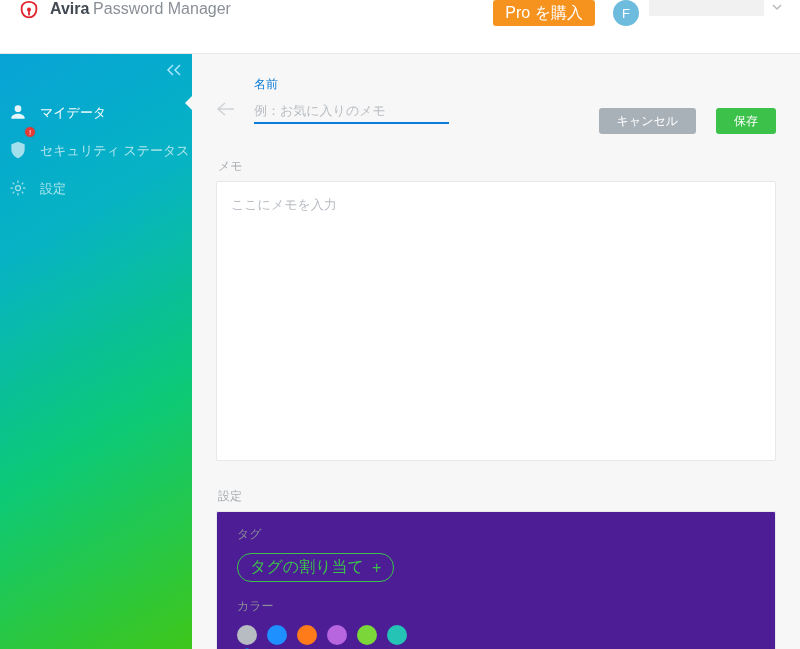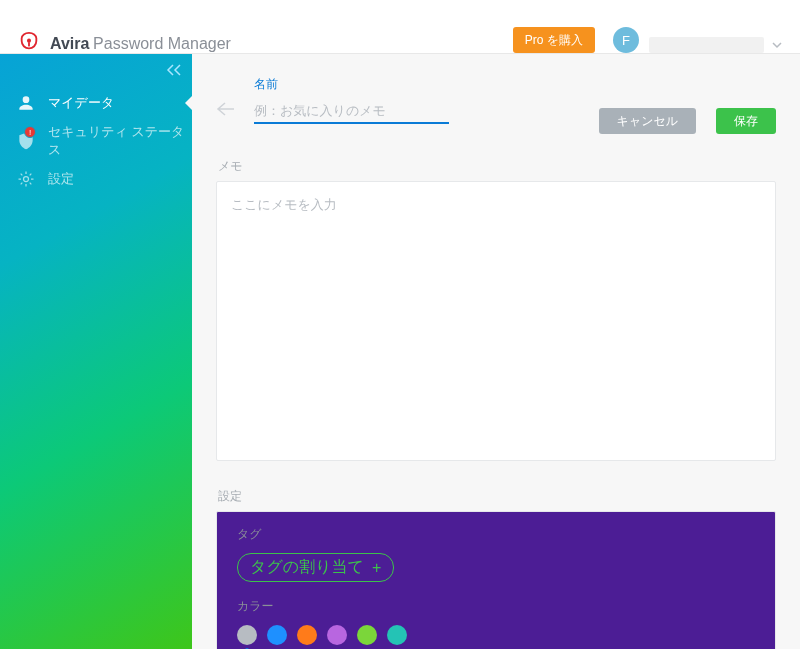--- a/index.html
+++ b/index.html
@@ -1,34 +1,34 @@
 <!DOCTYPE html>
 <html><head>
 <meta charset="utf-8">
 <style>
   *{box-sizing:border-box;margin:0;padding:0;font-family:"Segoe UI",Arial,sans-serif}
   body{width:800px;height:649px;overflow:hidden;background:#fff;font-size:13px;color:#6c7680}
   
-  .header{height:54px;display:flex;align-items:flex-end;padding:0 18px;border-bottom:1px solid #e8e8e8}
+  .header{height:54px;display:flex;align-items:flex-start;padding:0 18px;border-bottom:1px solid #e8e8e8}
   .logo-icon{width:22px;height:22px;margin-right:10px;flex:0 0 auto}
   .brand{color:#424953}
   .brand-strong{font-weight:600;font-size:16px;color:#424953}
   .brand-light{font-weight:300;font-size:16px;color:#8a8f97}
   .hspace{flex:1}
-  .buy-pro{background:#f6921e;color:#fff;border:none;border-radius:3px;height:26px;padding:0 12px;font-size:12px;cursor:pointer}
+  .buy-pro{background:#f6921e;color:#fff;border:none;border-radius:3px;height:26px;padding:0 12px;font-size:16px;cursor:pointer}
   .avatar{width:26px;height:26px;border-radius:50%;background:#6ebcdd;color:#fff;margin:0 10px 0 18px;display:flex;align-items:center;justify-content:center;font-size:13px}
   .user-bar{width:115px;height:16px;background:#f1f1f1;border-radius:2px}
   .chev{margin-left:8px;color:#b7bcc2}
   
   .body{display:flex;height:595px}
   
   .sidebar{width:192px;background:linear-gradient(150deg,#07a3d6 0%,#06b3c3 30%,#0cc978 62%,#3ec61a 100%);position:relative;color:#d7f4ff}
   .collapse{position:absolute;top:8px;right:10px;color:#a9e6ff;font-size:16px;cursor:pointer}
   .nav{padding-top:30px}
-  .nav-item{height:38px;display:flex;align-items:center;padding-left:16px;position:relative;cursor:pointer;font-size:13px}
+  .nav-item{height:38px;display:flex;align-items:flex-end;padding-left:8px;position:relative;cursor:pointer;font-size:13px}
   .nav-item.active{color:#fff}
   .nav-item.active::after{content:"";position:absolute;right:-1px;top:50%;transform:translateY(-50%);border:8px solid transparent;border-right-color:#f7f7f7}
   .nav-ico{width:20px;height:20px;margin-right:12px;flex:0 0 auto;opacity:.9}
   .nav-ico svg{width:20px;height:20px;display:block}
   .nav-item:not(.active){color:rgba(255,255,255,.68)}
   .badge{position:absolute;left:24px;top:4px;width:12px;height:12px;background:#e53935;border-radius:50%;border:1.5px solid #0aa3c9;display:flex;align-items:center;justify-content:center;color:#fff;font-size:8px}
   
   .main{flex:1;background:#f7f7f7;padding:22px 24px;overflow:auto}
   .row-top{display:flex;align-items:flex-start}
   .back{color:#cfd3d8;font-size:20px;margin-top:22px;margin-right:18px;cursor:pointer}

